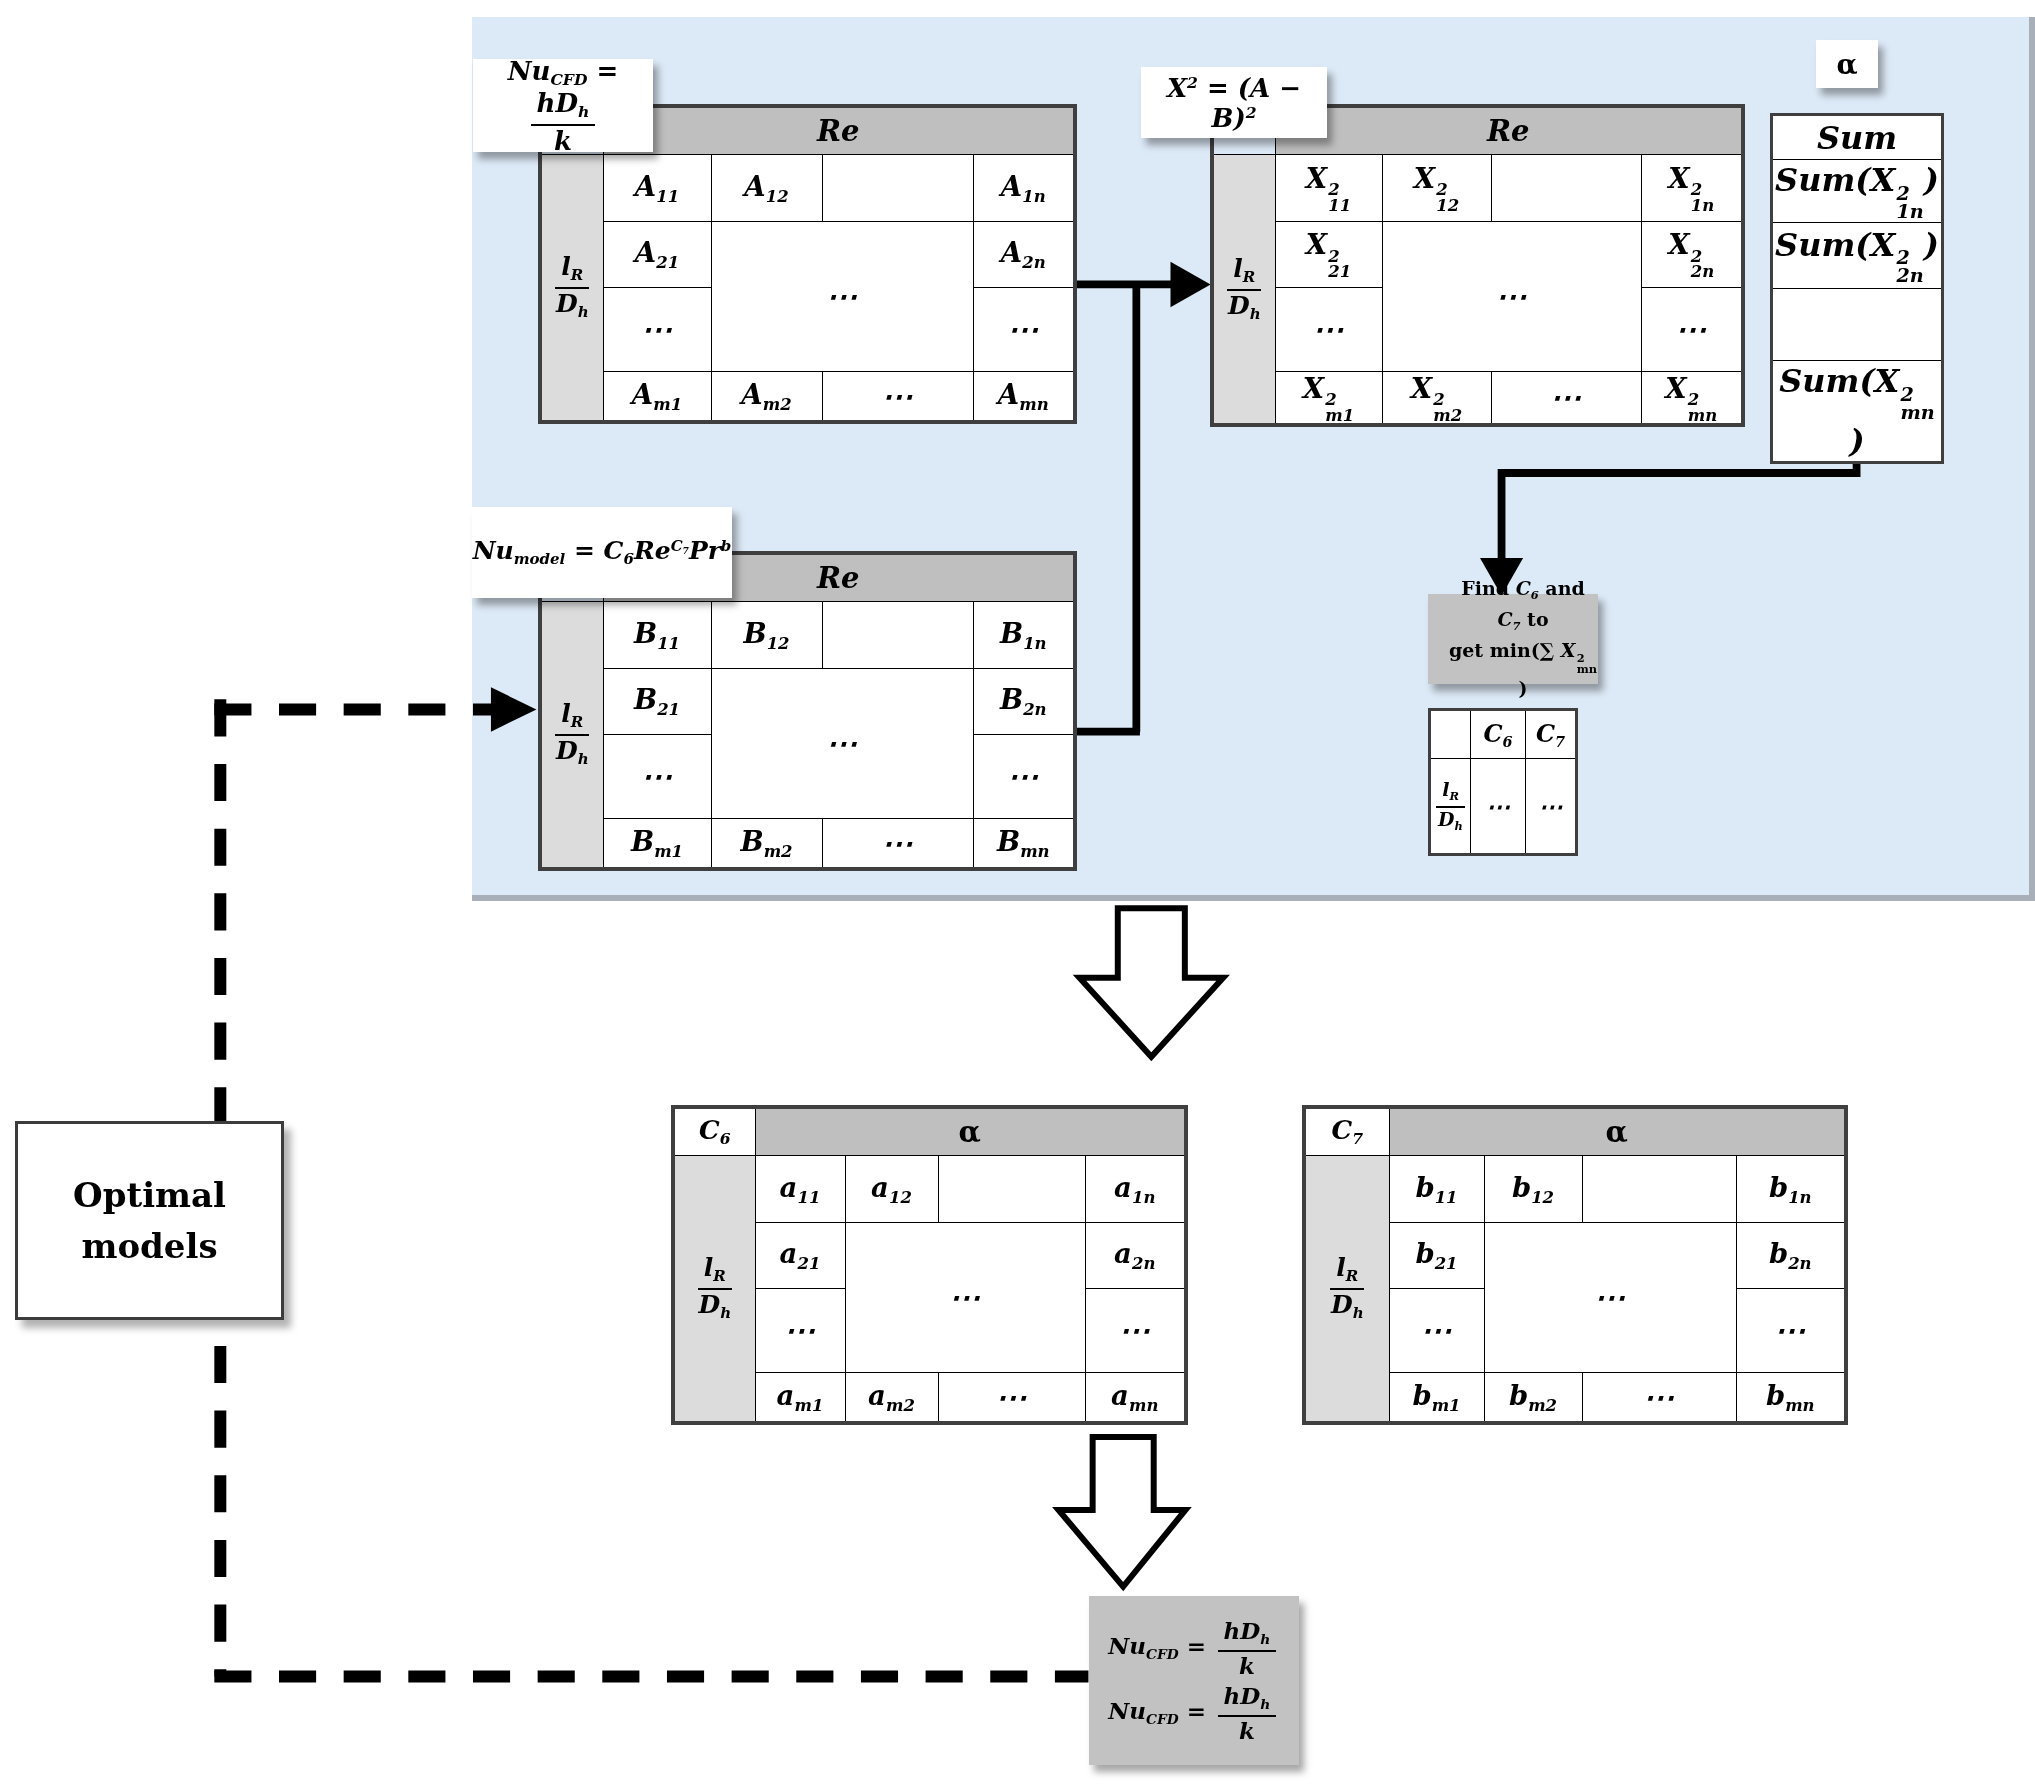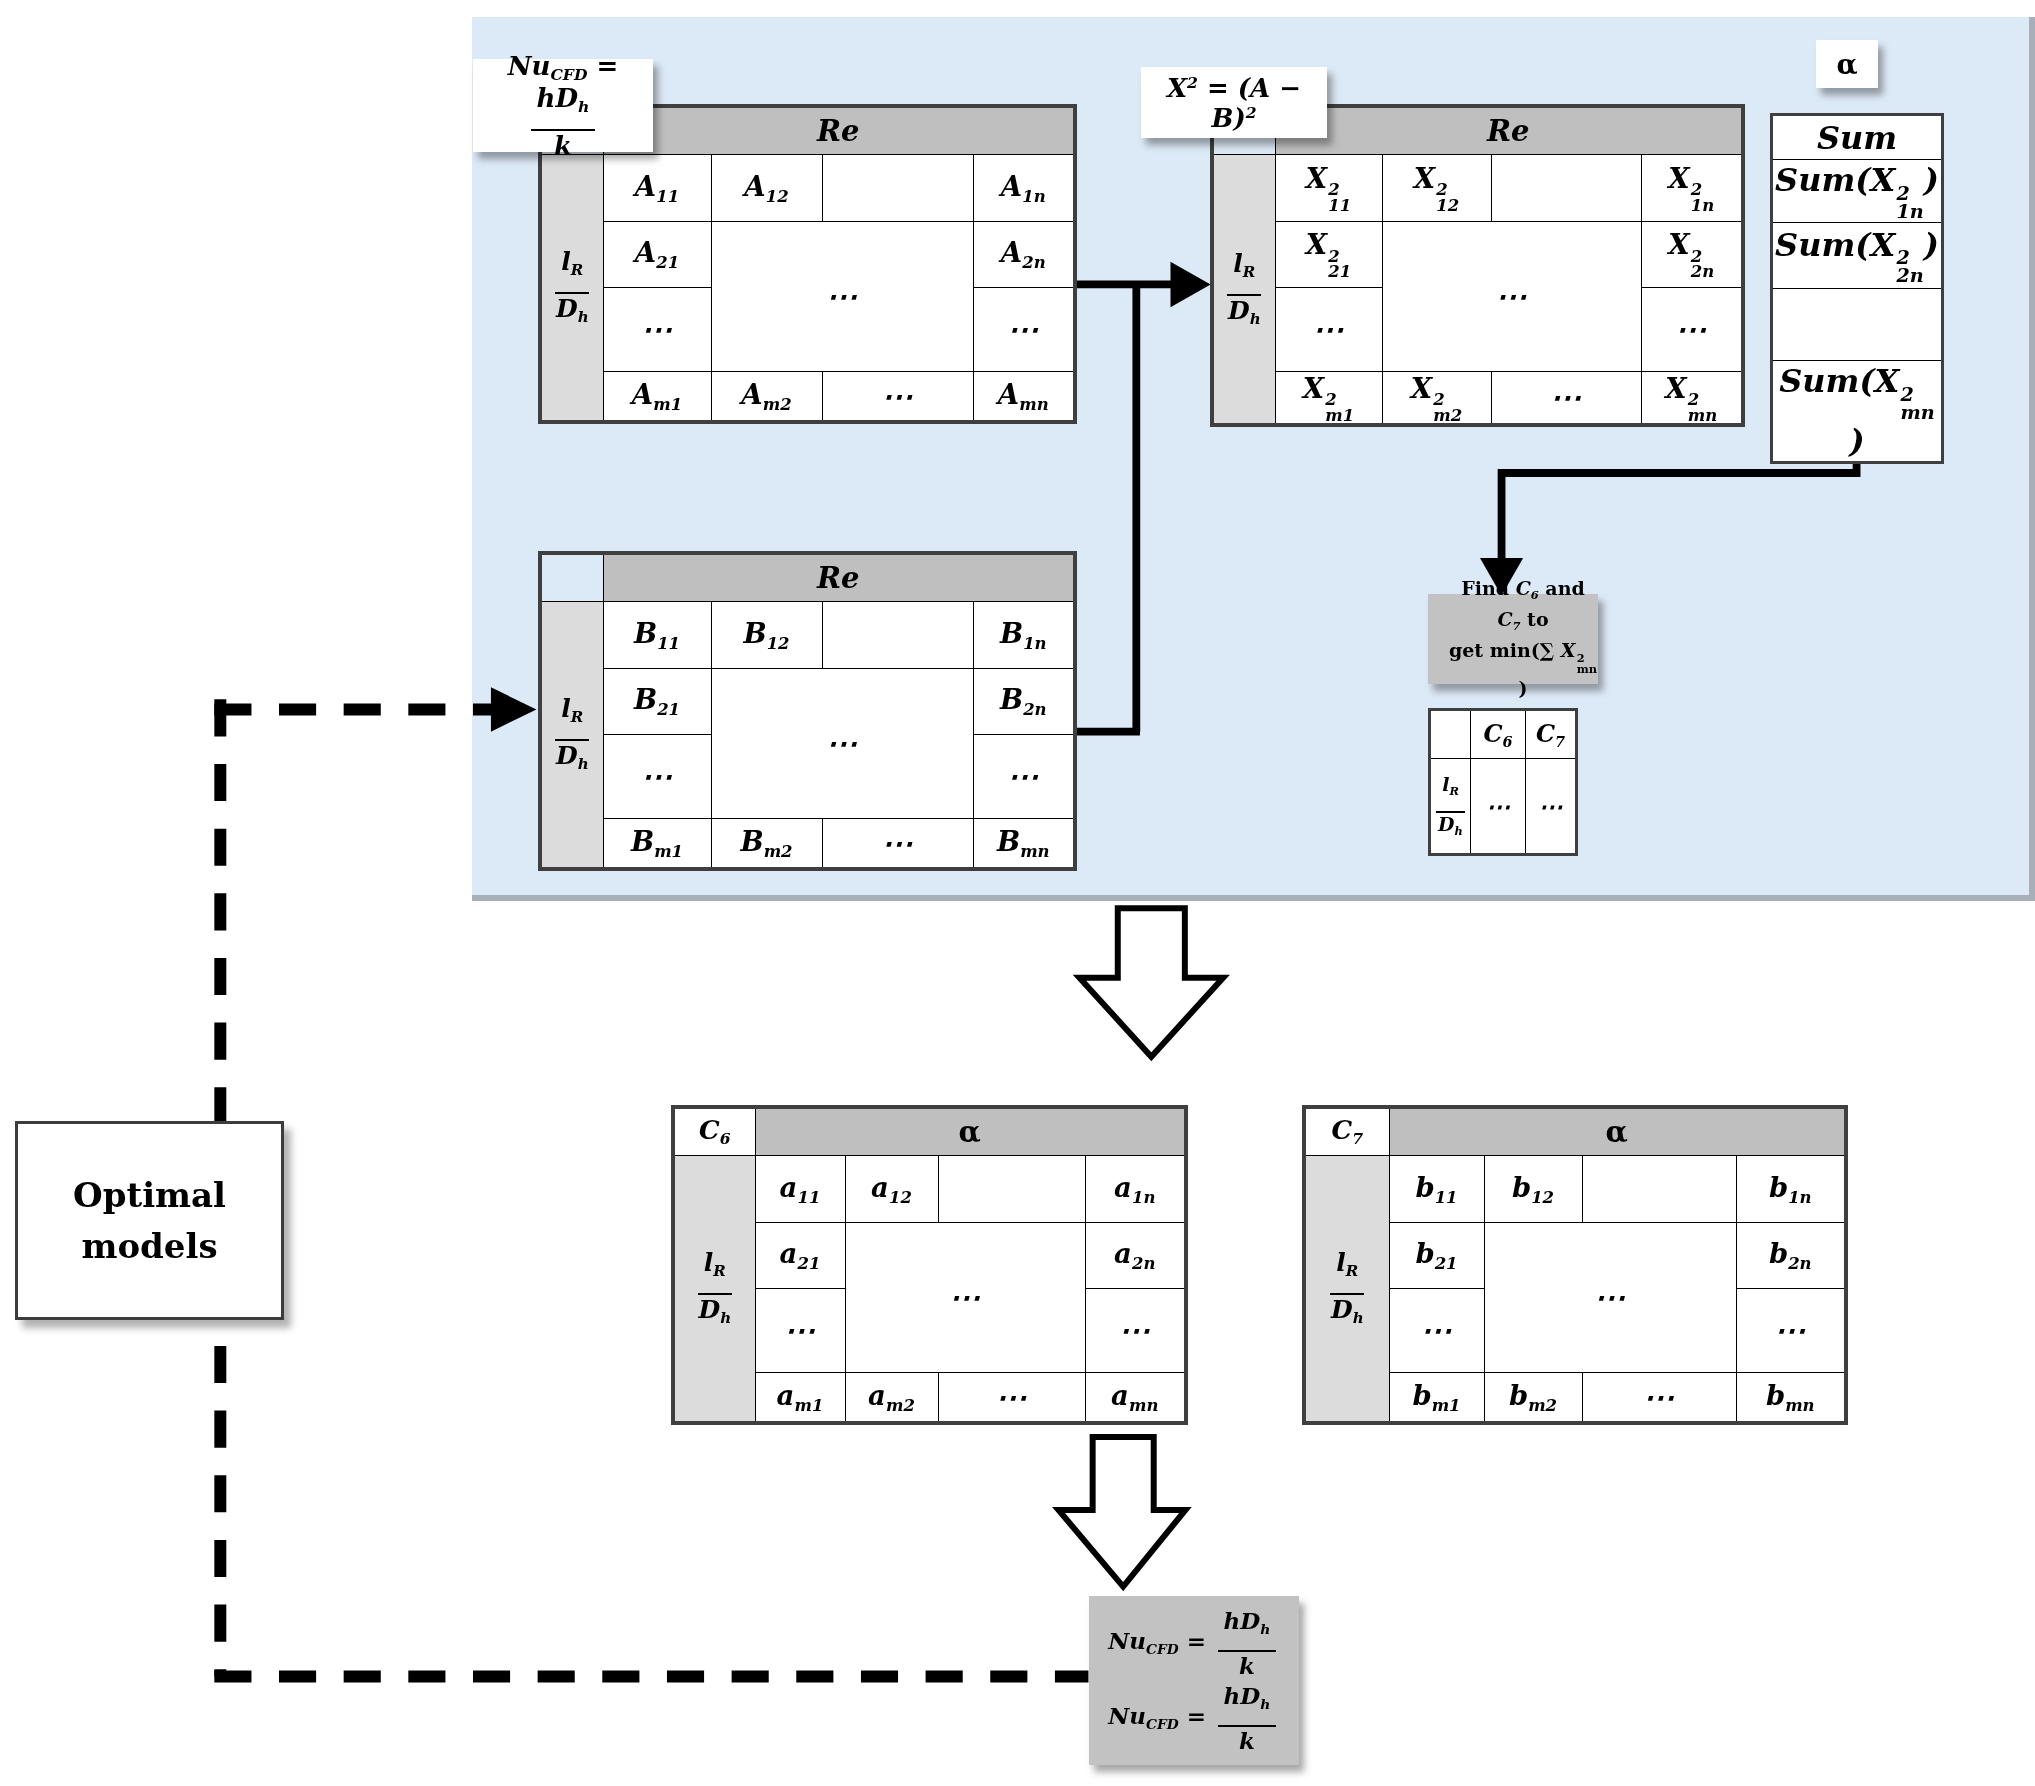--- a/index.html
+++ b/index.html
@@ -12,21 +12,21 @@
   #blue-panel{
     left:472px;top:17px;width:1557px;height:878px;
     background:#dce9f6;border-right:6px solid #a8afb8;border-bottom:6px solid #a8afb8;
   }
   
   .math{font-style:italic;font-weight:bold;}
   .plainb{font-style:normal;font-weight:bold;}
   sub{font-size:0.6em;vertical-align:-0.35em;font-style:italic;}
   sup{font-size:0.6em;vertical-align:0.55em;}
   .frac{display:inline-flex;flex-direction:column;vertical-align:middle;text-align:center;margin:0 3.6px;line-height:1.1;}
-  .fn{display:block;border-bottom:2.4px solid currentColor;padding:0 6px 13px 6px;}
+  .fn{display:block;border-bottom:2.4px solid currentColor;padding:0 6px 3px 6px;}
   .fd{display:block;padding-top:1.2px;}
   .ss{display:inline-flex;flex-direction:column;vertical-align:-0.45em;line-height:0.95;font-size:0.6em;margin-left:1.2px;}
   .s1,.s2{display:block;text-align:left;}
   
   .wbox{
     background:#ffffff;display:flex;align-items:center;justify-content:center;
     box-shadow:5.4px 6.6px 7.2px rgba(0,0,0,0.35);z-index:5;text-align:center;
   }
   
   .gbox{
@@ -231,20 +231,23 @@
         </tr>
     <tr style="height:69px">
           <td class="math">Sum(X<span class="ss">
               <span class="s1">2</span>
               <span class="s2">mn</span>
             </span>)</td>
         </tr>
   </tbody>
     </table>
 
+  <div class="abs wbox math" style="left:472px;top:507px;width:260px;height:91px;font-size:25px;">
+    <span>Nu<sub>model</sub> = C<sub>6</sub>Re<sup>C<sub>7</sub></sup>Pr<sup>b</sup></span>
+  </div>
 
   <table class="mtx abs" style="left:538px;top:551px;width:534px;">
     <colgroup>
         <col style="width:63px">
         <col style="width:108px">
         <col style="width:111px">
         <col style="width:151px">
         <col style="width:102px">
       </colgroup>
     <tbody>

